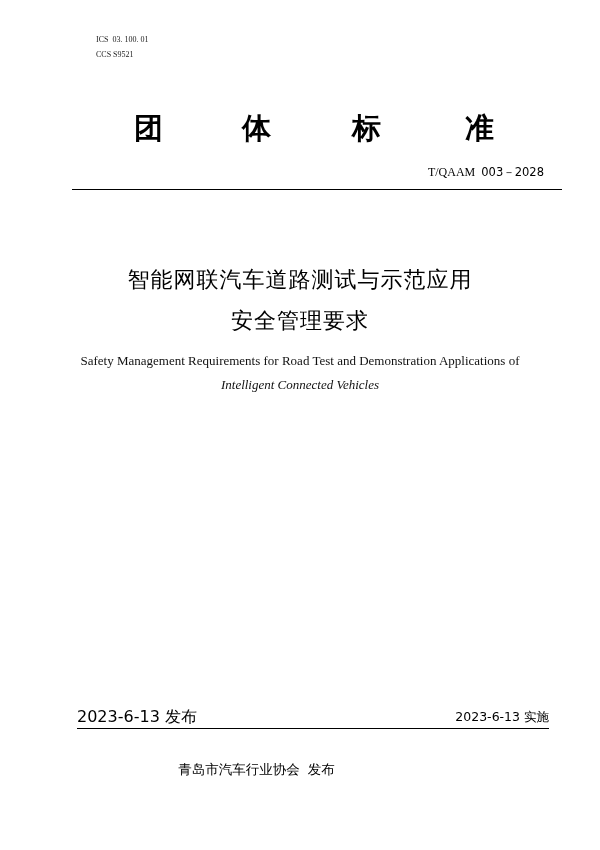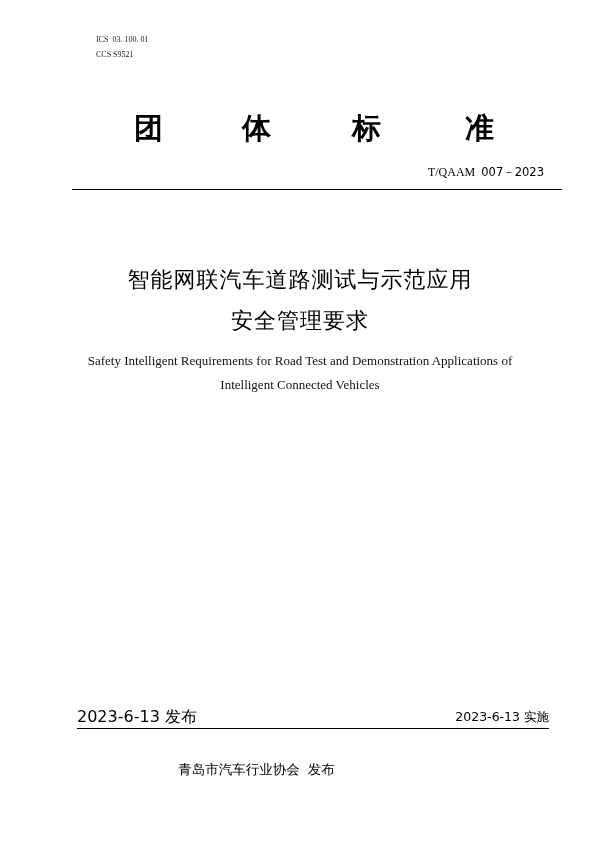--- a/index.html
+++ b/index.html
@@ -68,21 +68,21 @@
     .en-title {
       left: 0;
       width: 600px;
       text-align: center;
       font-family: "Liberation Serif", serif;
       font-size: 13px;
       line-height: 17px;
       color: #111;
     }
     .en-title.l1 { top: 352px; }
-    .en-title.l2 { top: 376px; }
+    .en-title.l2 { top: 376px; font-style: italic; }
     .date-left {
       left: 77px;
       top: 709px;
       font-size: 16px;
       line-height: 16px;
     }
     .date-right {
       right: 51px;
       top: 709px;
       font-size: 12.5px;
@@ -114,28 +114,28 @@
   <div>CCS S9521</div>
 </div>
 
 <div class="abs std-title">
   <span style="left:134px">团</span>
   <span style="left:242px">体</span>
   <span style="left:352px">标</span>
   <span style="left:465px">准</span>
 </div>
 
-<div class="abs std-no"><span>T/QAAM</span>  <span class="num">007－2023</span></div>
+<div class="abs std-no"><span>T/QAAM</span>  <span class="num">003－2028</span></div>
 
 <div class="abs rule-top"></div>
 
 <div class="abs cn-title l1">智能网联汽车道路测试与示范应用</div>
 <div class="abs cn-title l2">安全管理要求</div>
 
-<div class="abs en-title l1">Safety Intelligent Requirements for Road Test and Demonstration Applications of</div>
+<div class="abs en-title l1">Safety Management Requirements for Road Test and Demonstration Applications of</div>
 <div class="abs en-title l2">Intelligent Connected Vehicles</div>
 
 <div class="abs date-left">
   <span>2023-6-13</span>
   <span>发布</span>
 </div>
 
 <div class="abs date-right">
   <span>2023-6-13</span>
   <span>实施</span>

